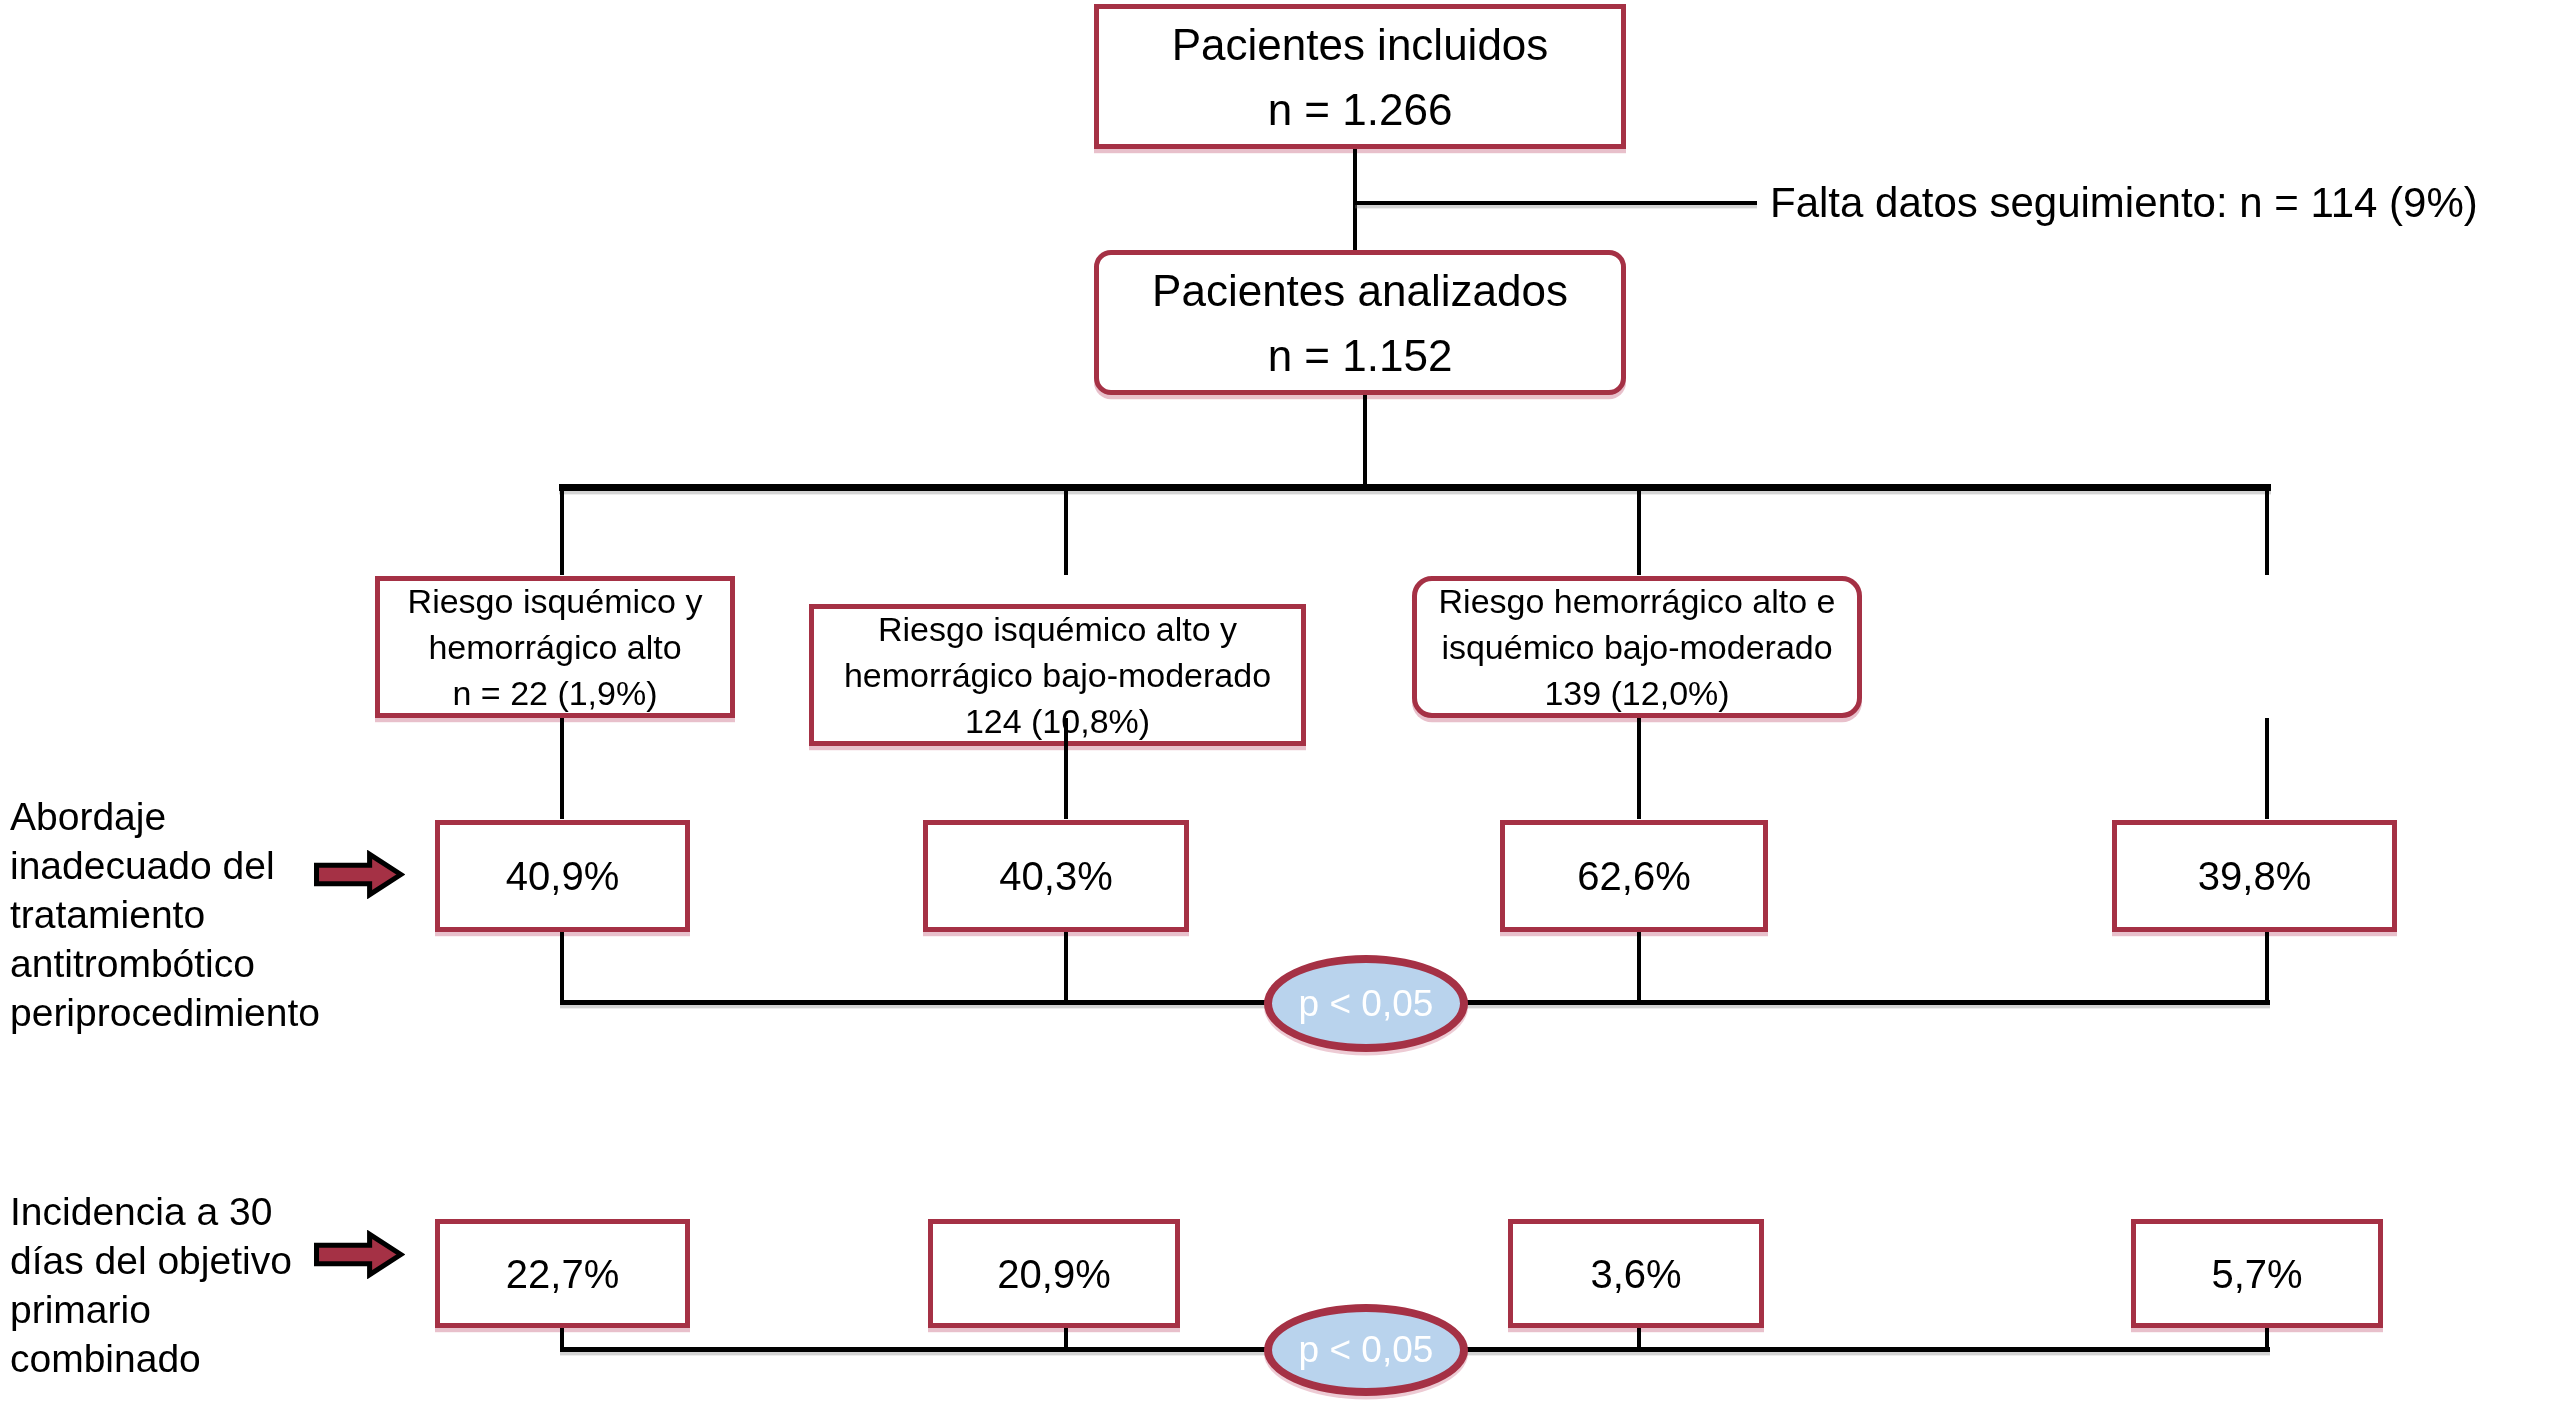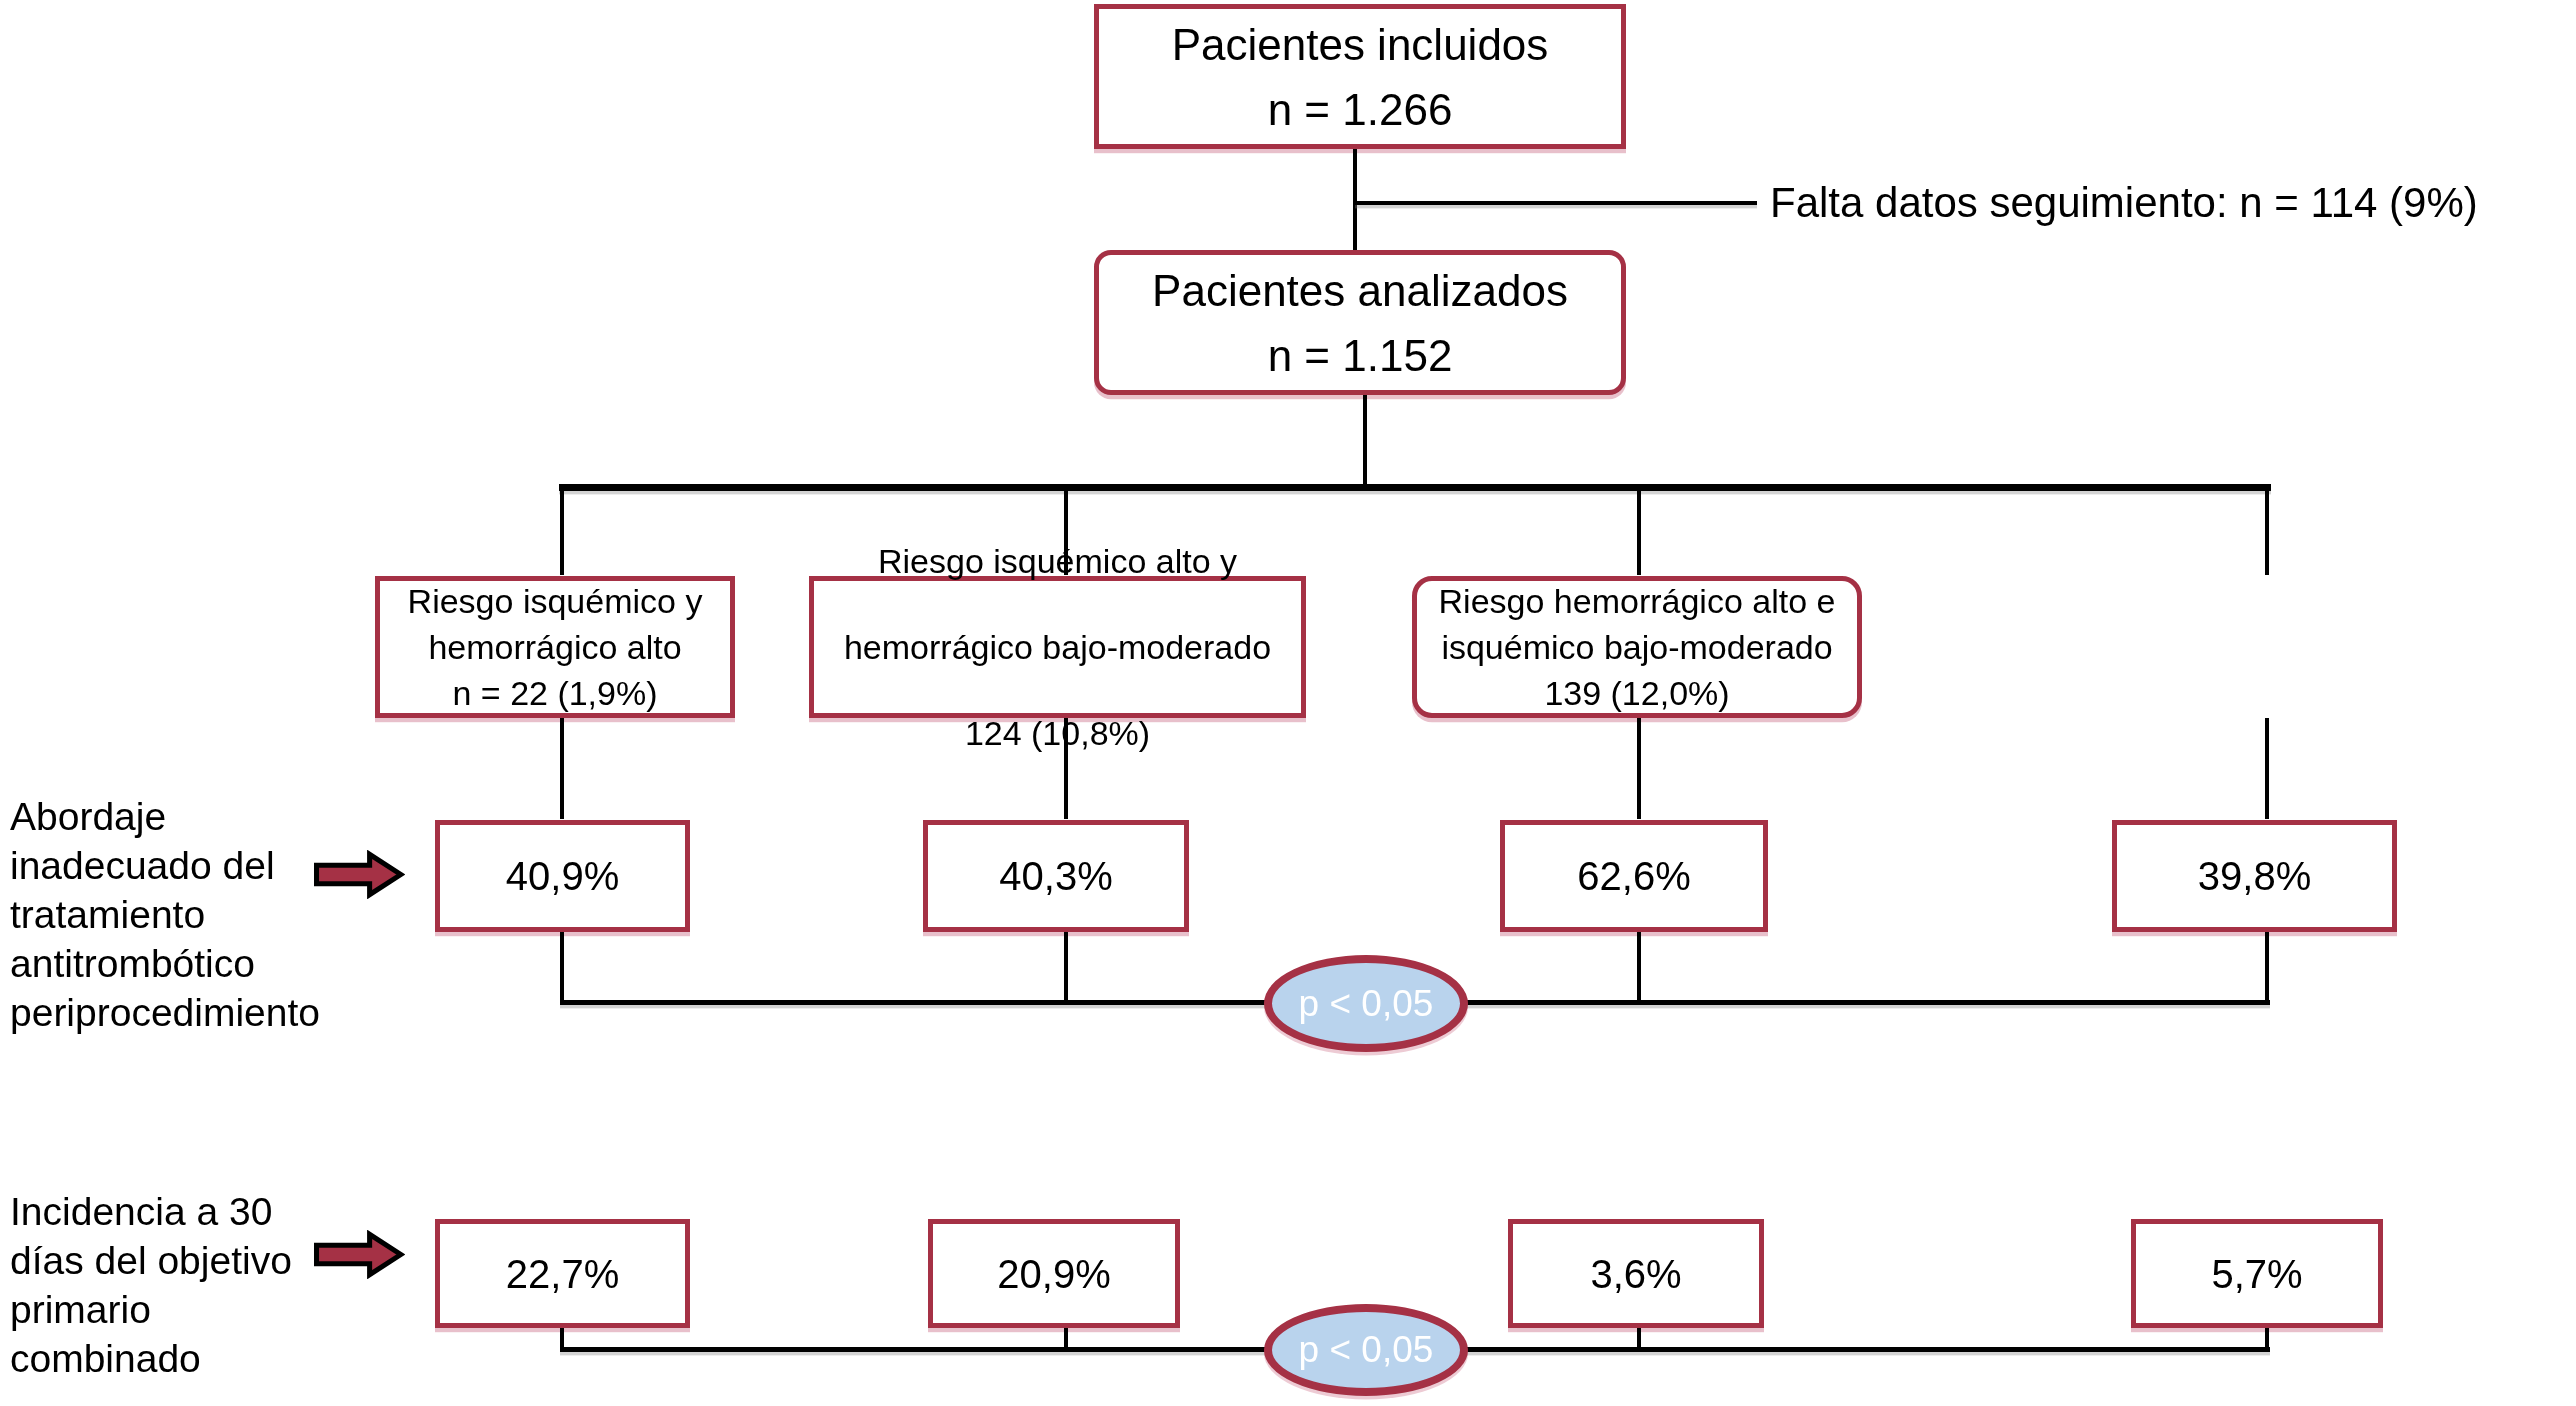--- a/index.html
+++ b/index.html
@@ -56,21 +56,21 @@
   <div class="vline" style="left:560px;top:490px;width:4.2px;height:85px;"></div>
   <div class="vline" style="left:1064px;top:490px;width:4.2px;height:85px;"></div>
   <div class="vline" style="left:1637px;top:490px;width:4.2px;height:85px;"></div>
   <div class="vline" style="left:2265px;top:490px;width:4.2px;height:85px;"></div>
 
   <div class="box rbox" style="left:375px;top:576px;width:360px;height:142px;">
     <div>Riesgo isquémico y</div>
     <div>hemorrágico alto</div>
     <div>n = 22 (1,9%)</div>
   </div>
-  <div class="box rbox" style="left:809px;top:576px;width:497px;height:142px;gap:40px;">
+  <div class="box rbox" style="left:809px;top:604px;width:497px;height:142px;">
     <div>Riesgo isquémico alto y</div>
     <div>hemorrágico bajo-moderado</div>
     <div>124 (10,8%)</div>
   </div>
   <div class="box rbox" style="left:1412px;top:576px;width:450px;height:142px;border-radius:20px;">
     <div>Riesgo hemorrágico alto e</div>
     <div>isquémico bajo-moderado</div>
     <div>139 (12,0%)</div>
   </div>
 

